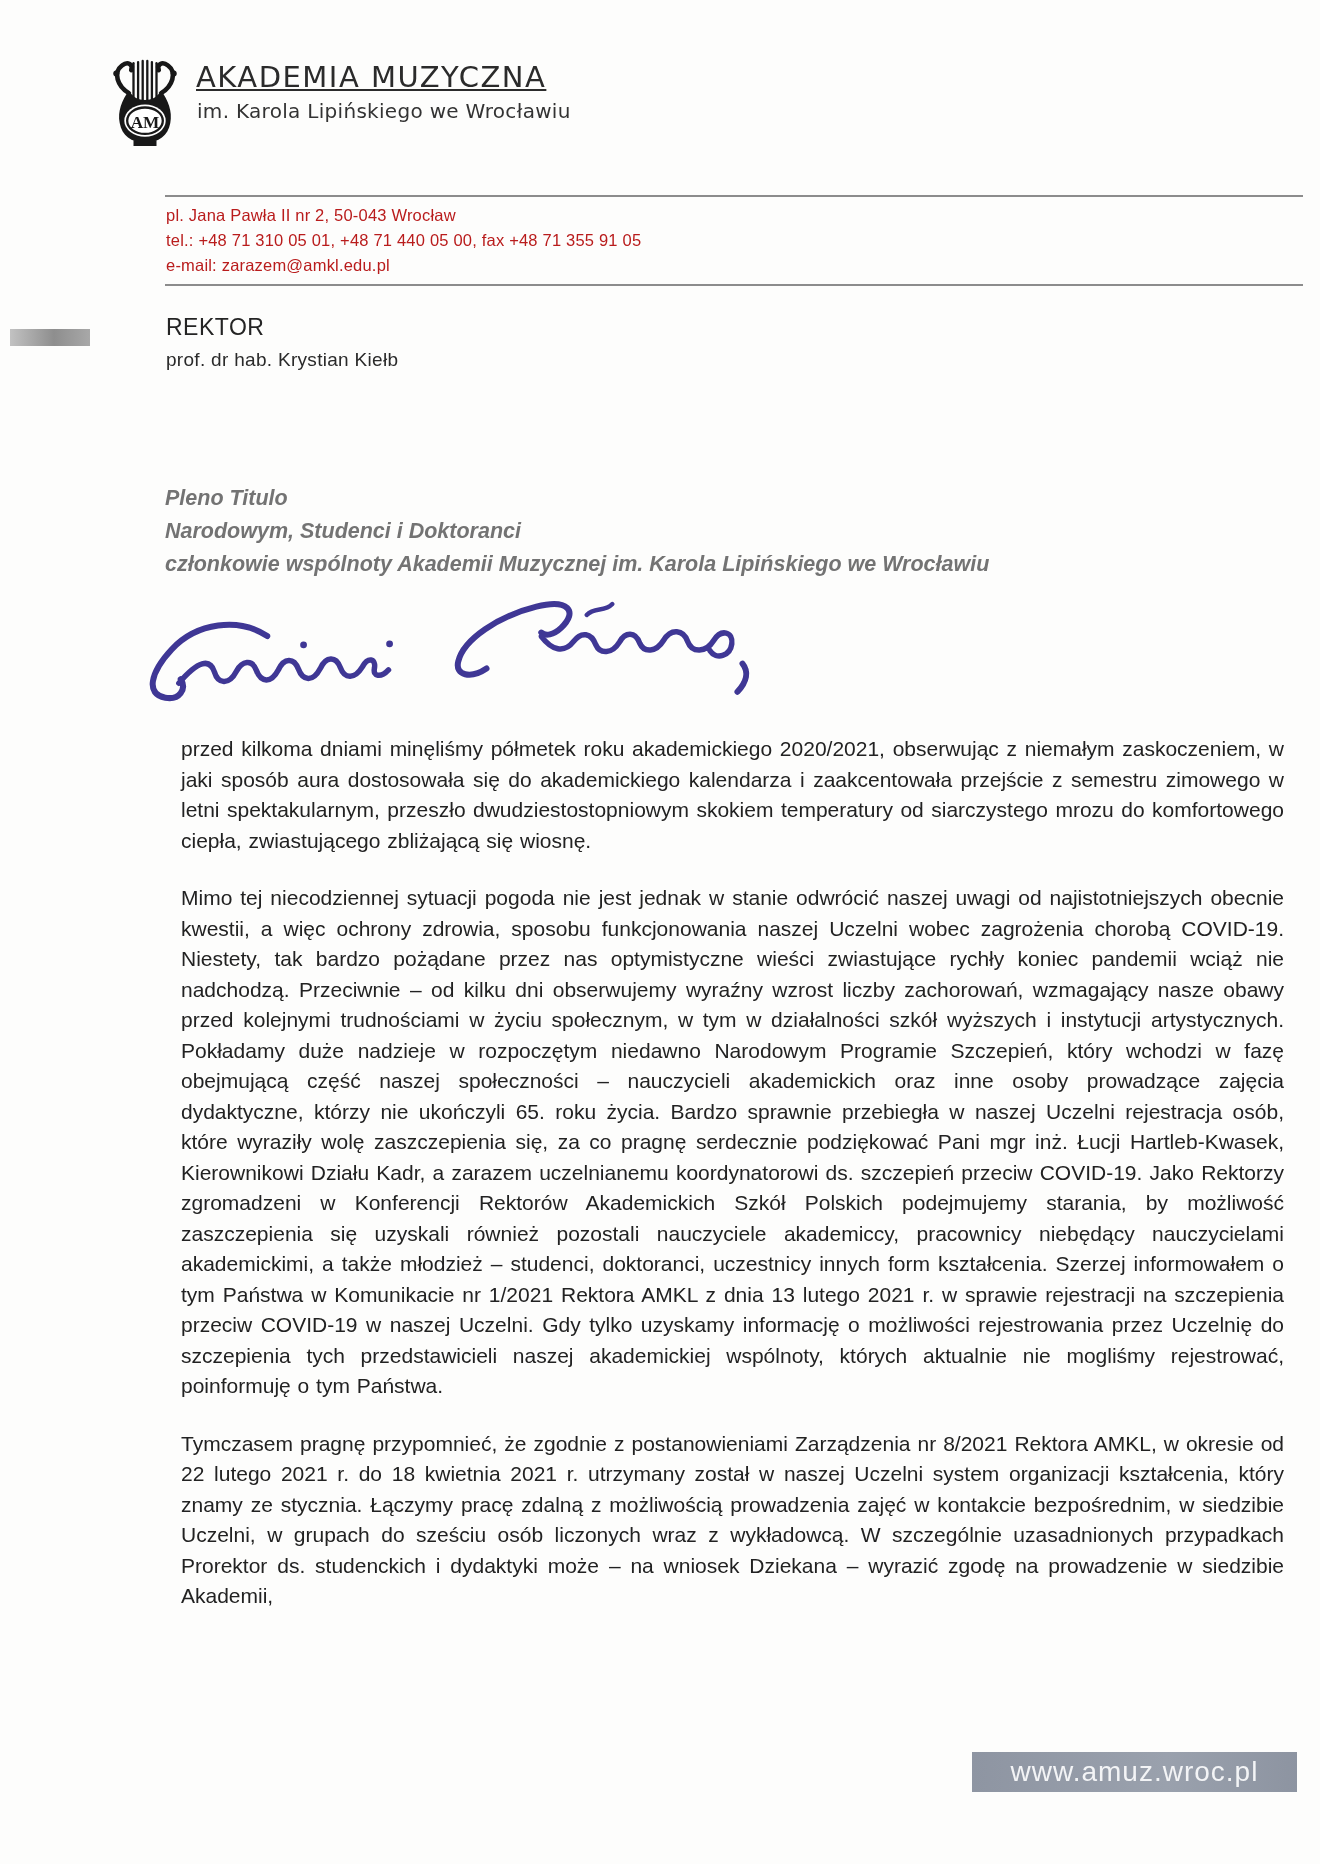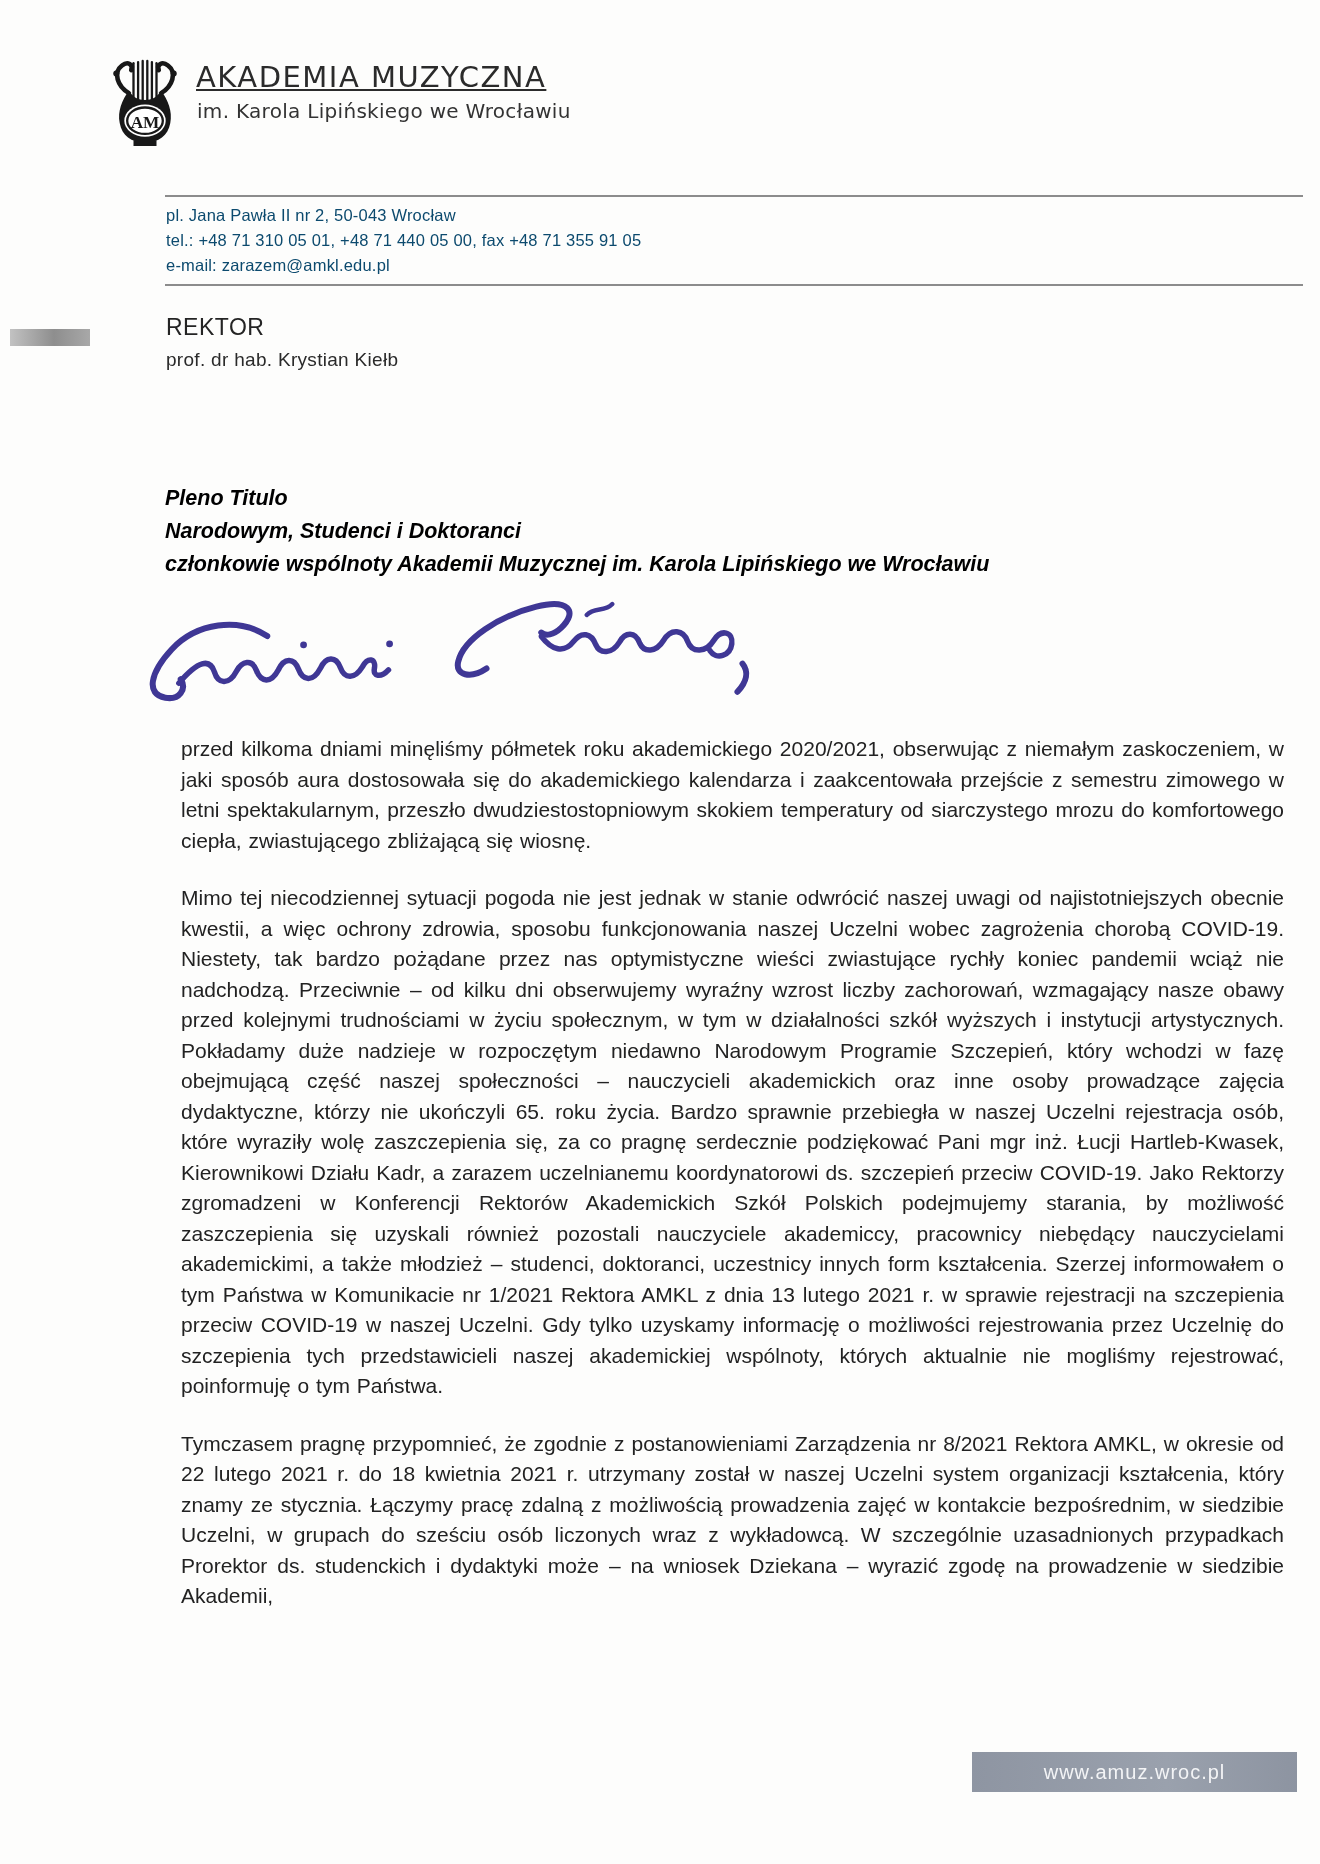--- a/index.html
+++ b/index.html
@@ -18,48 +18,48 @@
   .org-subtitle {
     position:absolute; left:197px; top:99px;
     font-family:"DejaVu Sans", sans-serif; font-size:20px; letter-spacing:0.3px;
     color:#333; white-space:nowrap;text-align:right;
   }
   .rule { position:absolute; left:165px; width:1138px; height:0; border-top:2px solid #787878; opacity:.85; }
   .rule-top { top:195px; }
   .rule-bottom { top:284px; }
   .address-block {
     position:absolute; left:166px; top:203px; width:900px;
-    font-size:16.5px; line-height:25px; color:#0c4a6e; letter-spacing:0.2px;
+    font-size:16.5px; line-height:25px; color:#b91c1c; letter-spacing:0.2px;
   }
   .scan-bar {
     position:absolute; left:10px; top:329px; width:80px; height:17px;
     background:linear-gradient(90deg,#c2c2c2,#8e8e8e 55%,#a8a8a8);
   }
   .sender-title { position:absolute; left:166px; top:314px; font-size:23px; color:#242424; letter-spacing:0.5px; }
   .sender-name  { position:absolute; left:166px; top:349px; font-size:19px; color:#2a2a2a; letter-spacing:0.3px; }
   
   .recipients {
     position:absolute; left:165px; top:482px;
-    font-size:21.5px; line-height:33px; font-weight:bold; font-style:italic; color:#000000;
+    font-size:21.5px; line-height:33px; font-weight:bold; font-style:italic; color:#737373;
   }
   
   .handwriting { position:absolute; left:118px; top:590px; width:650px; height:130px; transform:rotate(-2deg); }
   
   .body-text { position:absolute; left:165px; top:734px; width:1103px;margin-left:16px; }
   .body-text p {
     margin:0 0 27px 0; font-size:21px; line-height:30.5px;
     text-align:justify; color:#222; word-spacing:1px;
   }
   
   .footer-box {
     position:absolute; left:972px; top:1752px; width:325px; height:40px;
     background:linear-gradient(90deg,#8e95a2,#9aa1ad 60%,#8d94a1);
     display:flex; align-items:center; justify-content:center;
   }
-  .footer-box span { color:#f3f4f6; font-size:20px; letter-spacing:1px; }
+  .footer-box span { color:#f3f4f6; font-size:28px; letter-spacing:1px; }
 </style>
 </head>
 <body>
 
 <div class="page">
 
   <svg class="logo" viewBox="0 0 60 80" aria-hidden="false">
     <g stroke="#181818" fill="none" stroke-linecap="round">
 
       <path d="M16,34 C6,28 2,16 10,10 C15,6 20,9 18,14" stroke-width="4"></path>

